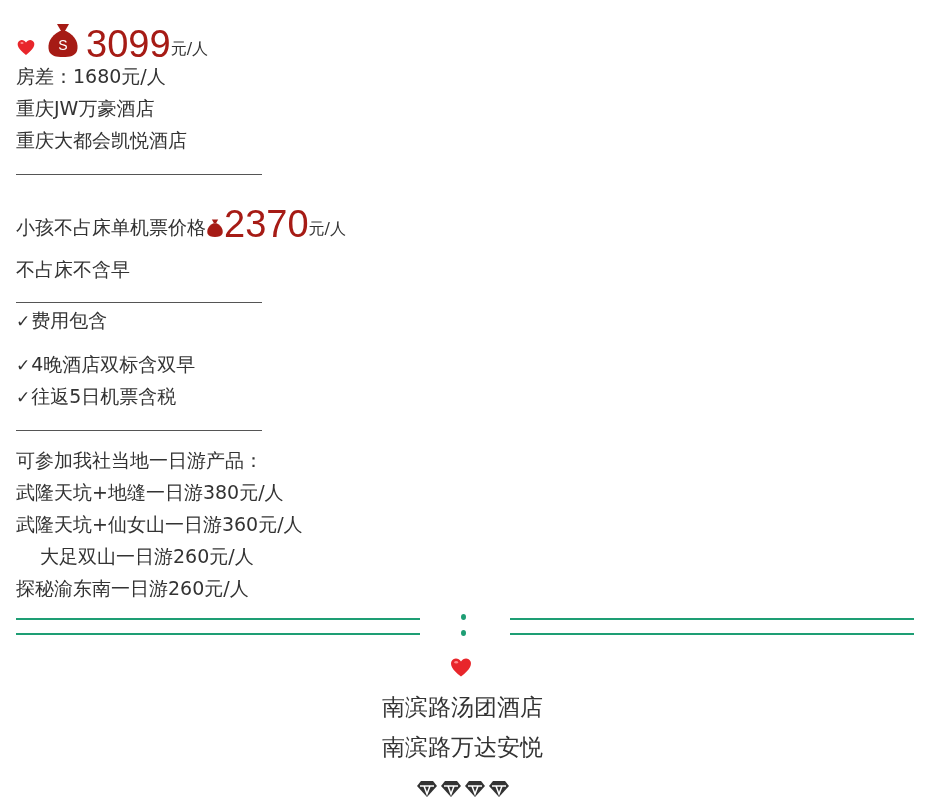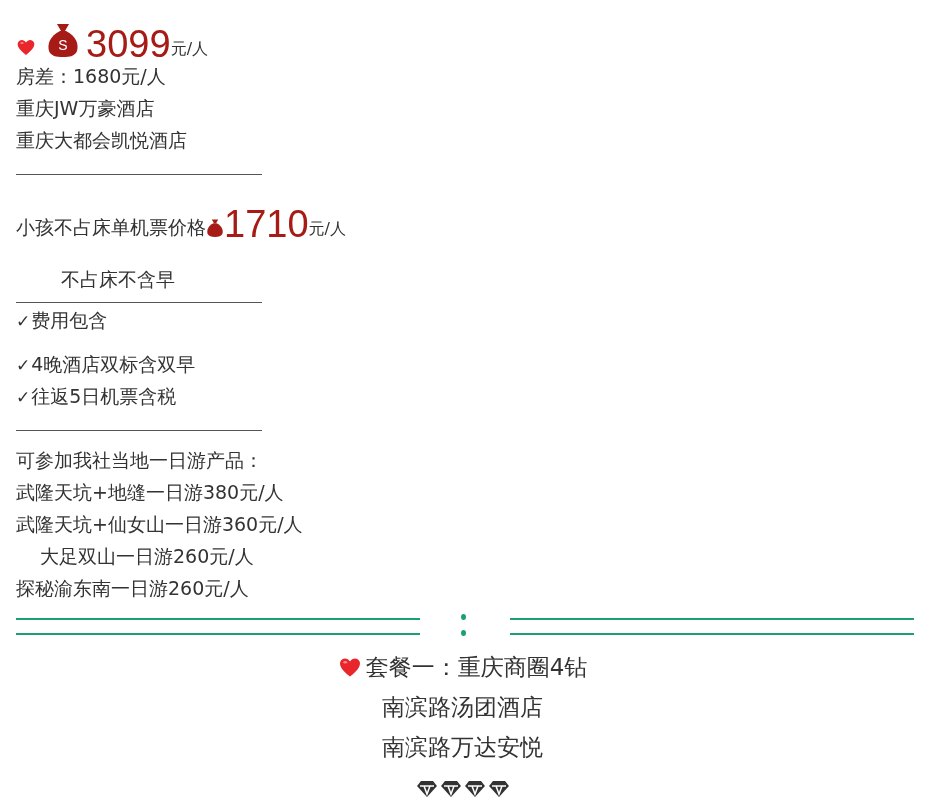--- a/index.html
+++ b/index.html
@@ -35,23 +35,23 @@
 
 <div class="line" style="top:64px;">房差：1680元/人</div>
 <div class="line" style="top:96px;">重庆JW万豪酒店</div>
 <div class="line" style="top:128px;">重庆大都会凯悦酒店</div>
 <div class="sep" style="top:174px;"></div>
 
 <div class="line" style="top:212px;">
   <span>小孩不占床单机票价格</span><svg class="bag" width="18" height="20" viewBox="0 0 34 36">
     <path d="M11 2 L23 2 L19 9 L15 9 Z" fill="#a61b15"></path>
     <path d="M14 9 L20 9 C30 14 33 22 31 29 C29 34 24 35 17 35 C10 35 5 34 3 29 C1 22 4 14 14 9 Z" fill="#a61b15"></path>
-  </svg><span class="price-big" style="font-size:38px; vertical-align:-3px;">1710</span><span class="unit">元/人</span>
+  </svg><span class="price-big" style="font-size:38px; vertical-align:-3px;">2370</span><span class="unit">元/人</span>
 </div>
-<div class="line" style="top:267px;margin-left:45px;">不占床不含早</div>
+<div class="line" style="top:257px;">不占床不含早</div>
 <div class="sep" style="top:302px;"></div>
 
 <div class="line" style="top:308px;text-align:right;"><span class="check">✓</span><span>费用包含</span></div>
 <div class="line" style="top:352px;"><span class="check">✓</span><span>4晚酒店双标含双早</span></div>
 <div class="line" style="top:384px;"><span class="check">✓</span><span>往返5日机票含税</span></div>
 <div class="sep" style="top:430px;"></div>
 
 <div class="line" style="top:448px;">可参加我社当地一日游产品：</div>
 <div class="line" style="top:480px;">武隆天坑+地缝一日游380元/人</div>
 <div class="line" style="top:512px;">武隆天坑+仙女山一日游360元/人</div>
@@ -64,21 +64,21 @@
   <div class="green-line" style="left:510px; width:404px; top:618px;"></div>
   <div class="green-line" style="left:510px; width:404px; top:633px;"></div>
   <div class="dot" style="left:461px; top:614px;"></div>
   <div class="dot" style="left:461px; top:630px;"></div>
 </div>
 
 <div class="center" style="top:652px;">
   <svg class="heart" style="width:24px;height:24px;vertical-align:-4px;" viewBox="0 0 20 20">
     <path d="M10 18 C2 12 1 8 2 5.5 C3.5 2 8 2 10 5.5 C12 2 16.5 2 18 5.5 C19 8 18 12 10 18 Z" fill="#e8262b"></path>
     <ellipse cx="6" cy="6" rx="1.6" ry="1" fill="#ff8a8a"></ellipse>
-  </svg><span>套餐一：重庆商圈4钻</span>
+  </svg>
 </div>
 <div class="center" style="top:692px;">南滨路汤团酒店</div>
 <div class="center" style="top:732px;">南滨路万达安悦</div>
 <div class="center" style="top:772px;">
   <svg class="diamond" viewBox="0 0 22 18">
       <path d="M5 1 H17 L21 6 L11 17 L1 6 Z" fill="#333"></path>
       <path d="M4 6 H18 M8 6 L11 14 L14 6" stroke="#fff" stroke-width="1.5" fill="none"></path>
     </svg><svg class="diamond" viewBox="0 0 22 18">
       <path d="M5 1 H17 L21 6 L11 17 L1 6 Z" fill="#333"></path>
       <path d="M4 6 H18 M8 6 L11 14 L14 6" stroke="#fff" stroke-width="1.5" fill="none"></path>

